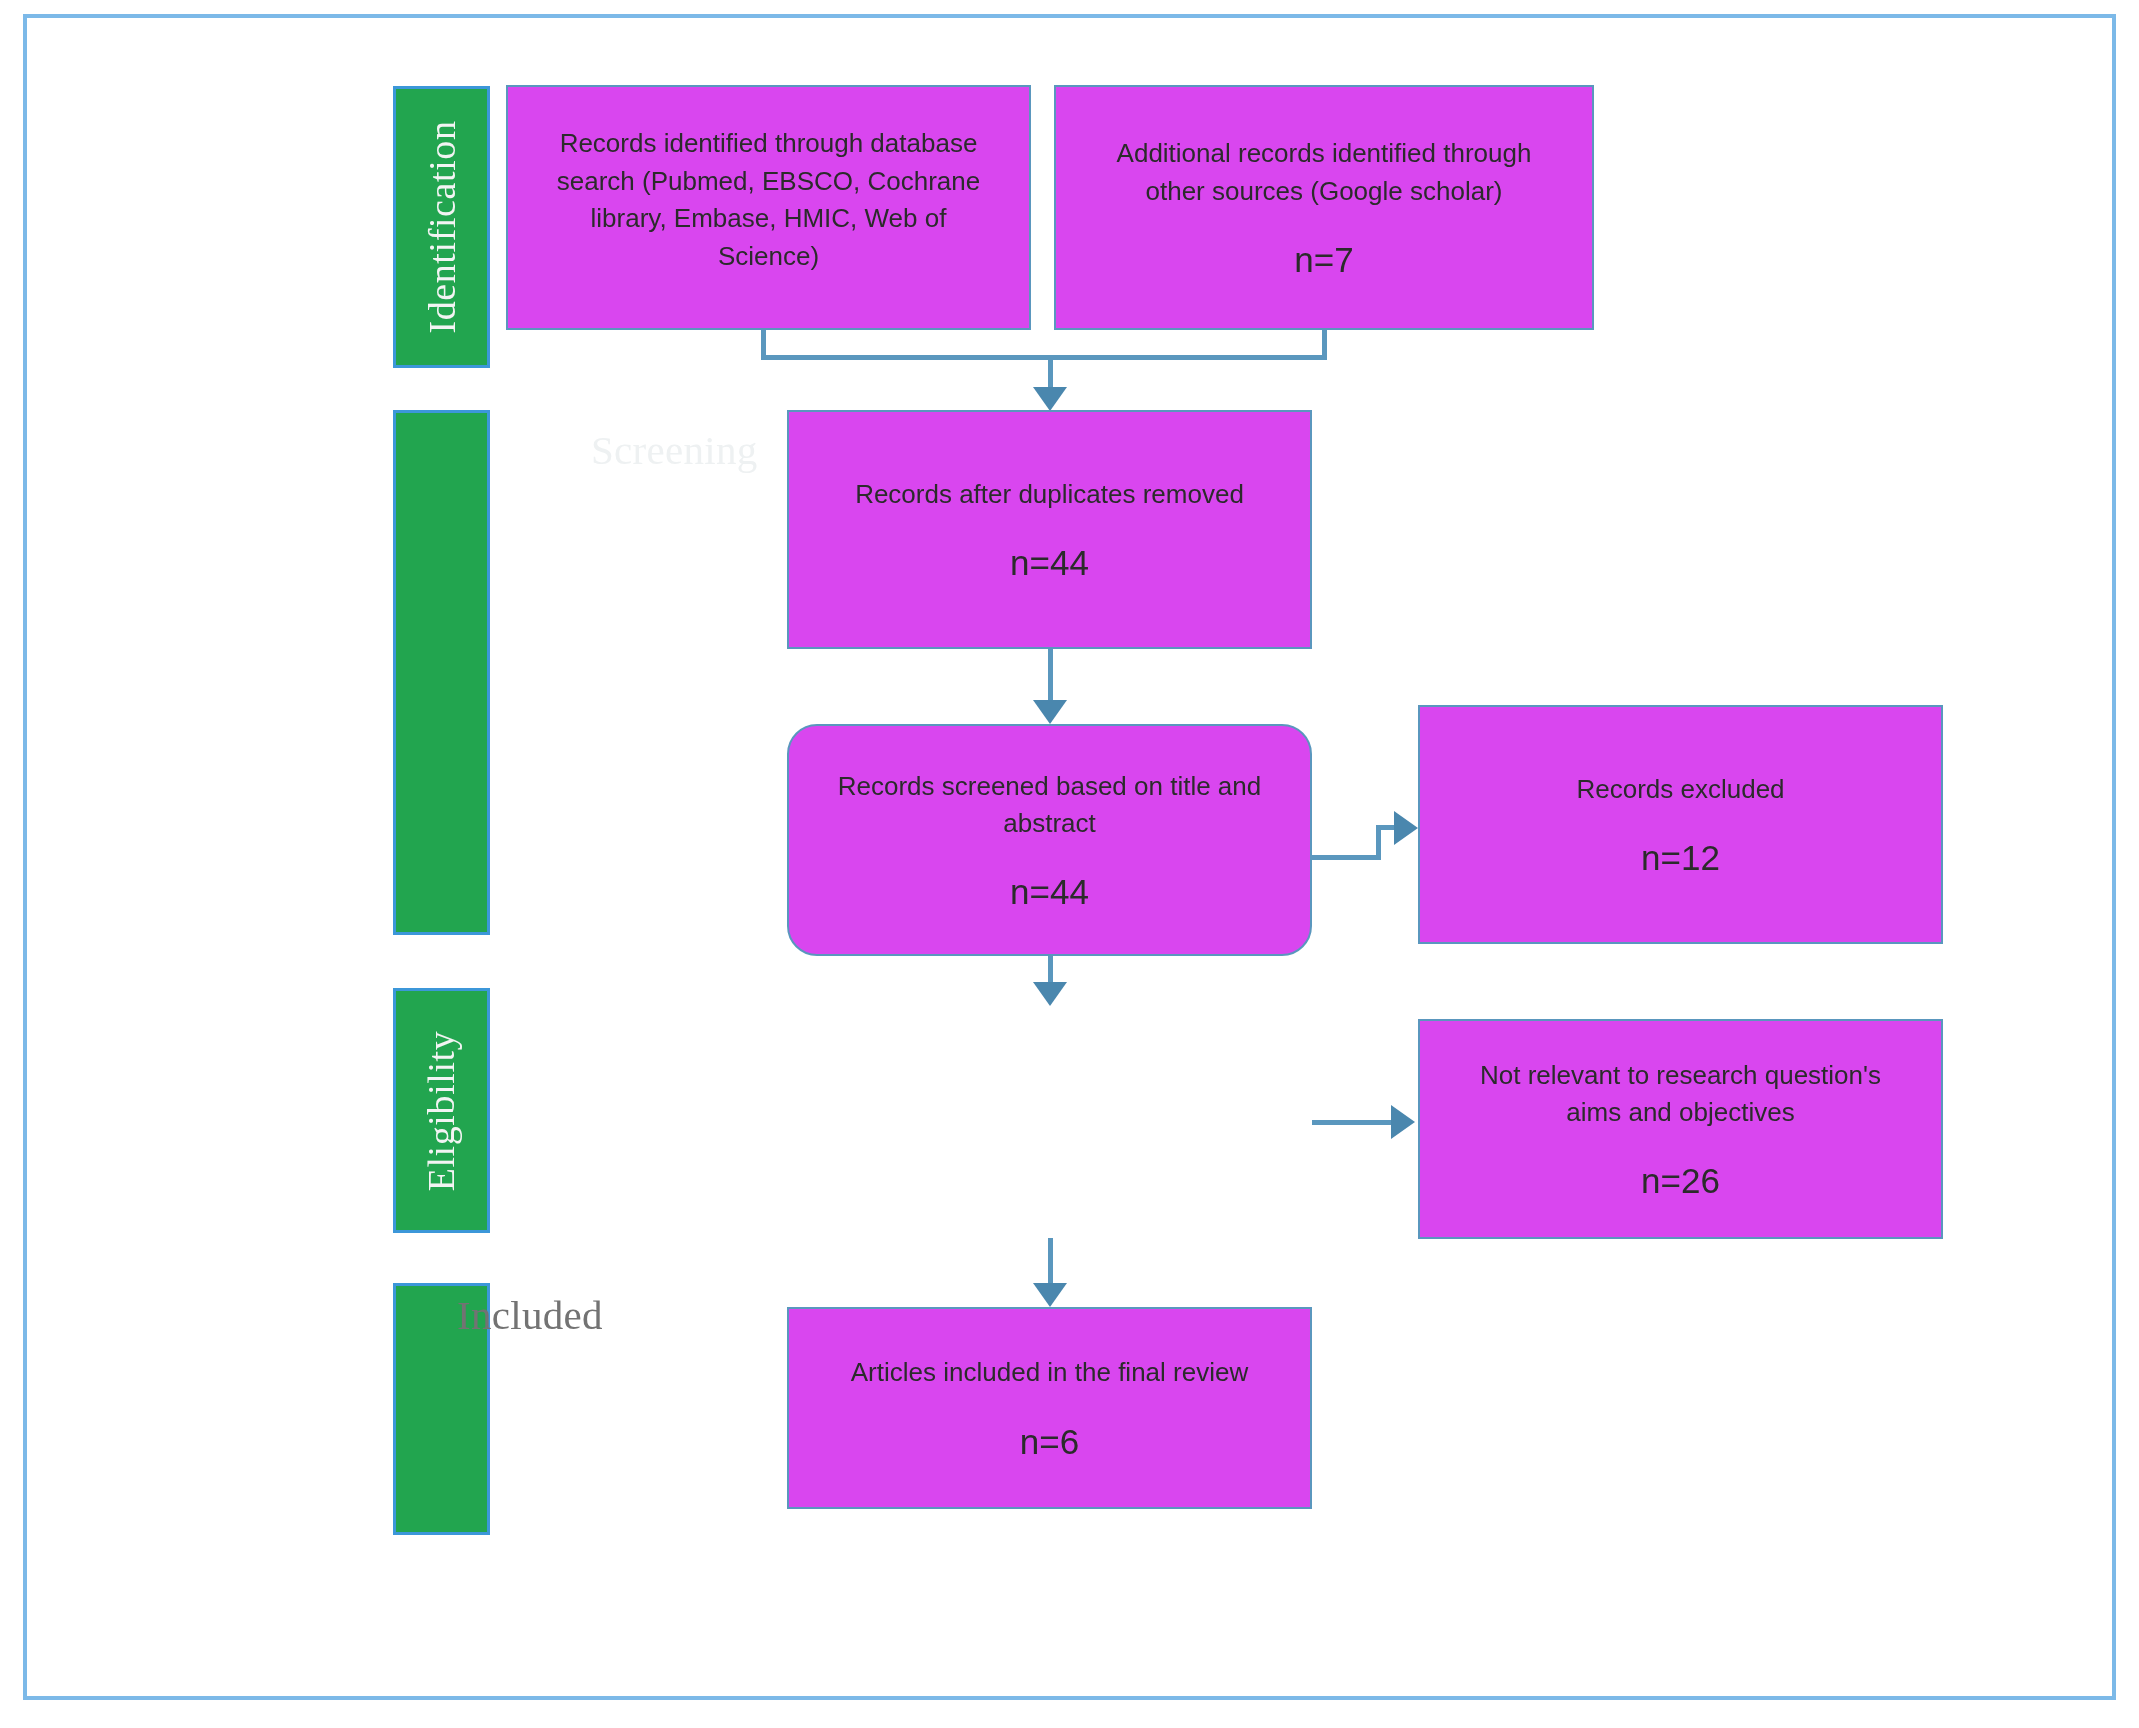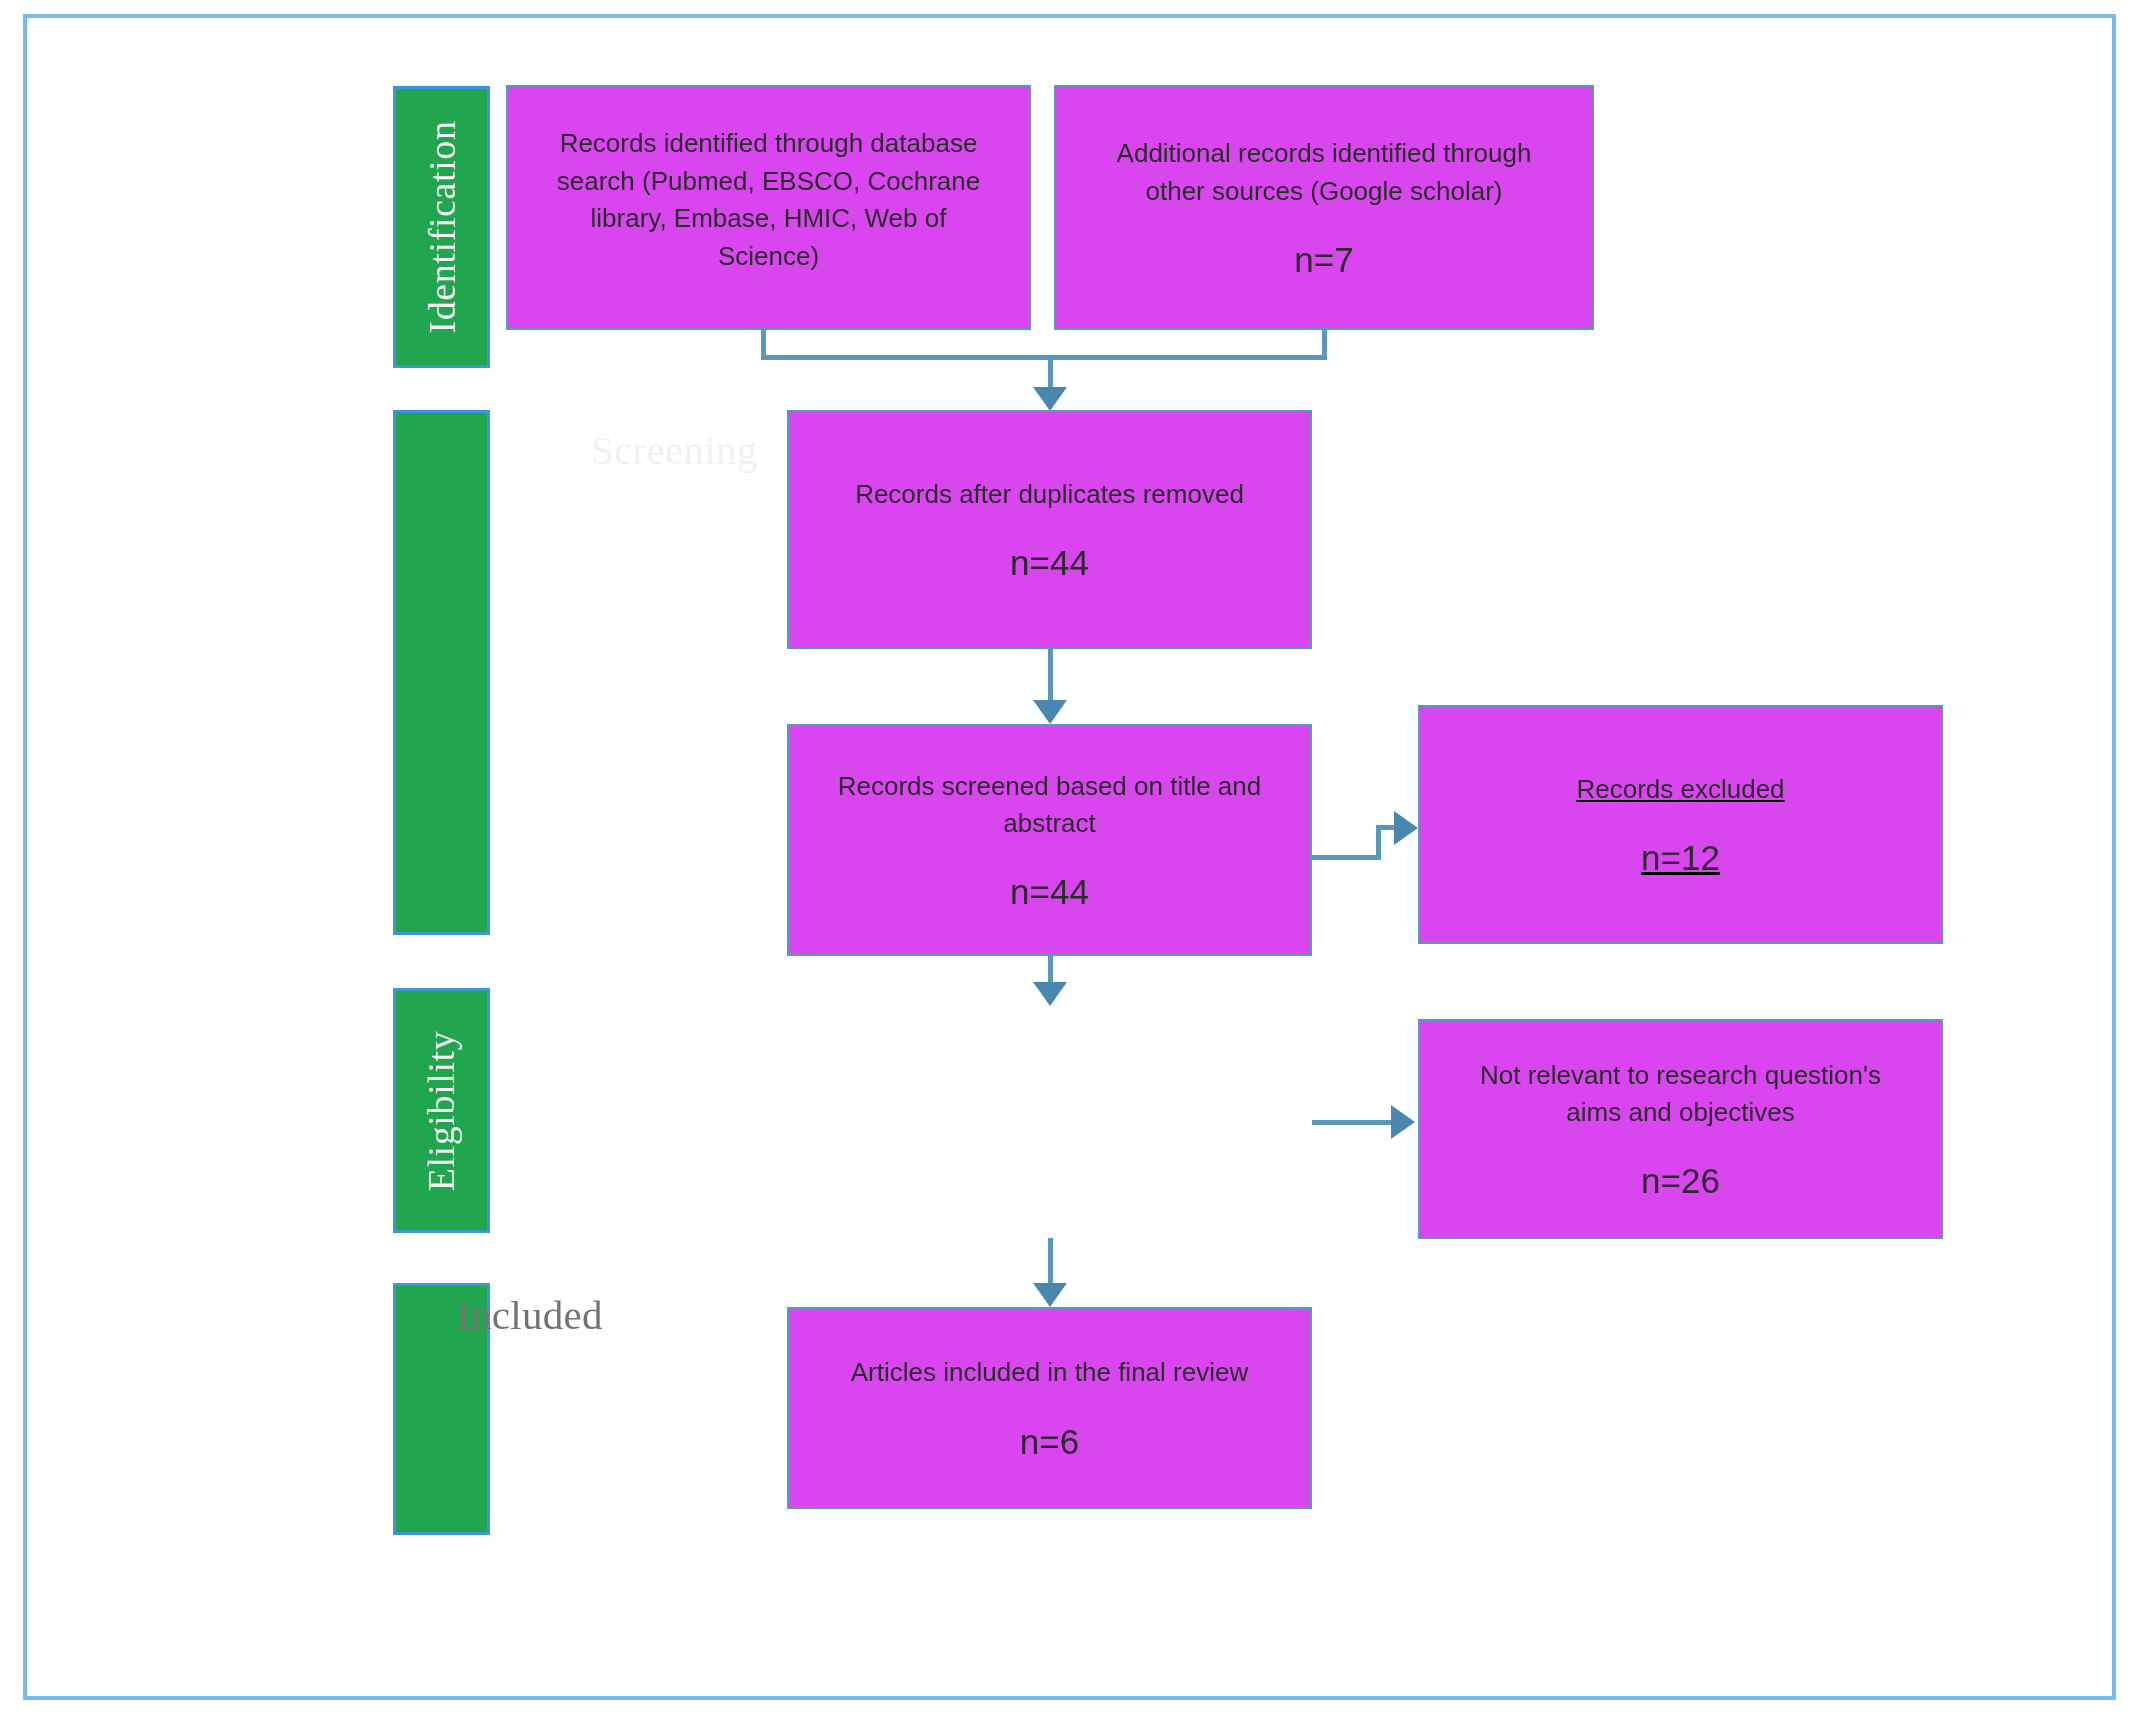--- a/index.html
+++ b/index.html
@@ -162,27 +162,27 @@
   <div class="arrow-down" style="left:1033px; top:387px;"></div>
 
   <div class="flow-box" style="left:787px; top:410px; width:525px; height:239px;">
     <div class="box-title">Records after duplicates removed</div>
     <div class="box-count">n=44</div>
   </div>
 
   <div class="conn" style="left:1048px; top:649px; width:4.9px; height:60px;"></div>
   <div class="arrow-down" style="left:1033px; top:700px;"></div>
 
-  <div class="flow-box" style="left:787px; top:724px; width:525px; height:232px;">
+  <div class="flow-box" style="left:787px; top:724px; width:525px; height:232px;border-radius:30px;">
     <div class="box-title">Records screened based on title and
 abstract</div>
     <div class="box-count">n=44</div>
   </div>
 
-  <div class="flow-box" style="left:1418px; top:705px; width:525px; height:239px;text-decoration:underline;">
+  <div class="flow-box" style="left:1418px; top:705px; width:525px; height:239px;">
     <div class="box-title">Records excluded</div>
     <div class="box-count">n=12</div>
   </div>
 
   <div class="conn" style="left:1312px; top:855px; width:69px; height:4.9px;"></div>
   <div class="conn" style="left:1376px; top:825px; width:4.9px; height:34px;"></div>
   <div class="conn" style="left:1376px; top:825px; width:32px; height:4.9px;"></div>
   <div class="arrow-right" style="left:1394px; top:811px;"></div>
 
   <div class="conn" style="left:1048px; top:956px; width:4.9px; height:36px;"></div>

